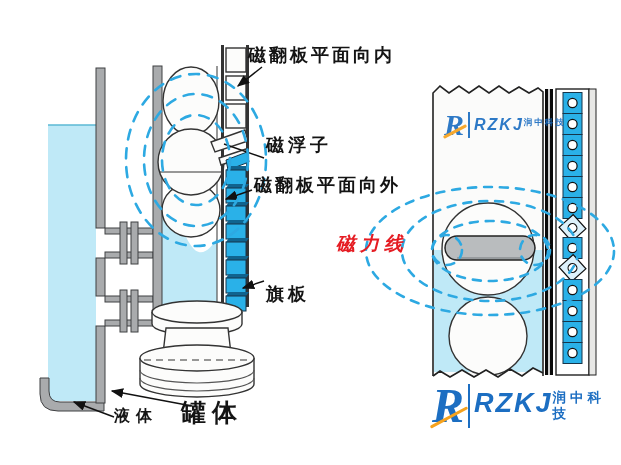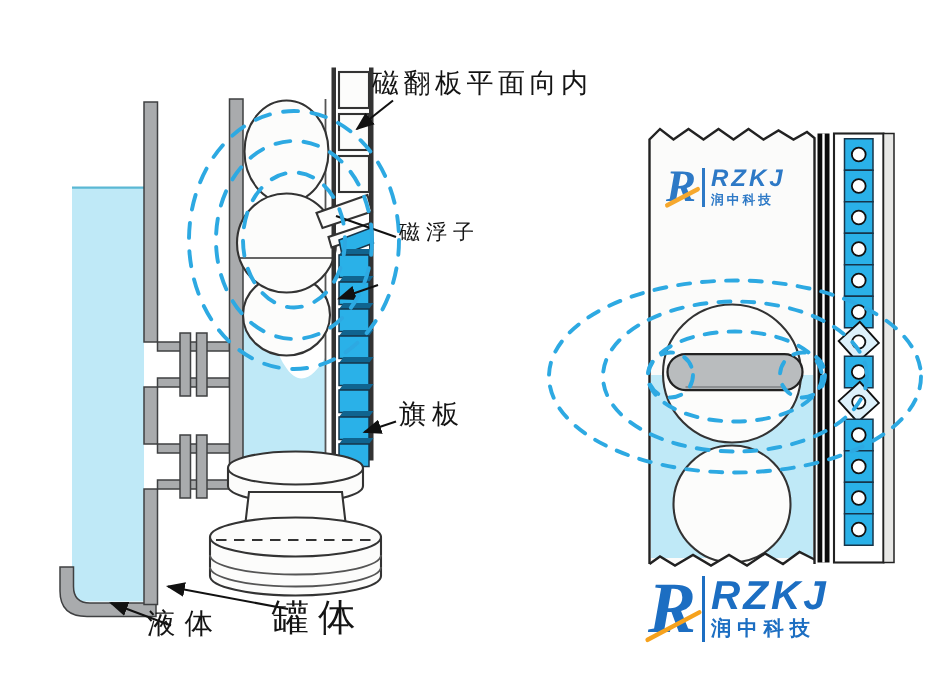--- a/index.html
+++ b/index.html
@@ -24,39 +24,39 @@
   .wall{fill:var(--c-wall);stroke:#3f4042;stroke-width:1;}
   .whitepart{fill:#fcfcfb;stroke:#333;stroke-width:1.4;}
   .flapb{fill:var(--c-flap);stroke:#16354a;stroke-width:1;}
   .flapshadow{fill:var(--c-flap_shadow);}
   .outline{fill:none;stroke:#222;stroke-width:1.6;}
   .thin{fill:none;stroke:#555;stroke-width:1.2;}
   .leader{stroke:#111;stroke-width:1.4;fill:none;}
   .fl{fill:none;stroke:var(--c-field_line);stroke-width:2.6;stroke-linecap:round;}
   .lbl{
     position:absolute;z-index:5;font-family:"Liberation Serif","DejaVu Serif",serif;
-    font-weight:normal;color:#141414;white-space:nowrap;line-height:1.1;
+    font-weight:bold;color:#141414;white-space:nowrap;line-height:1.1;
   }
   #lbl-inward{left:248px;top:46px;font-size:18px;letter-spacing:3px;}
-  #lbl-float{left:266px;top:148px;font-size:14px;letter-spacing:4px;}
+  #lbl-float{left:266px;top:136px;font-size:18px;letter-spacing:4px;}
   #lbl-outward{left:254px;top:176px;font-size:18px;letter-spacing:3px;}
-  #lbl-flag{left:266px;top:267px;font-size:18px;letter-spacing:4px;}
+  #lbl-flag{left:266px;top:285px;font-size:18px;letter-spacing:4px;}
   #lbl-fieldlines{left:336px;top:234px;font-size:19px;letter-spacing:5px;
     color:var(--c-annotation_red);font-style:italic;}
-  #lbl-liquid{left:98px;top:407px;font-size:19px;letter-spacing:6px;}
+  #lbl-liquid{left:114px;top:407px;font-size:16px;letter-spacing:6px;}
   #lbl-tank{left:181px;top:399px;font-size:25px;letter-spacing:6px;}
   
   .logo{position:absolute;display:flex;align-items:center;z-index:2;}
   .logo-mark{position:relative;}
   .logo-r{display:block;font-family:"Liberation Serif",serif;font-style:italic;
     font-weight:bold;color:var(--c-logo_blue);line-height:1;}
   .logo-swoosh{position:absolute;left:-12%;bottom:22%;width:130%;height:3px;
     background:var(--c-swoosh);transform:rotate(-28deg);border-radius:2px;}
   .logo-divider{width:2px;background:var(--c-logo_blue);align-self:stretch;margin:2px 4px;}
-  .logo-text{display:flex;flex-direction:column;justify-content:center;}
+  .logo-text{display:flex;flex-direction:row;justify-content:center;}
   .logo-brand{font-weight:bold;font-style:italic;letter-spacing:2px;line-height:1;
     color:var(--c-logo_blue);font-family:"Liberation Sans",sans-serif;}
   .logo-company{font-weight:bold;letter-spacing:3px;line-height:1.2;
     color:var(--c-logo_blue);font-family:Liberation Serif, serif;}
   #logo-watermark{left:444px;top:110px;opacity:.92;}
   #logo-watermark .logo-r{font-size:30px;}
   #logo-watermark .logo-brand{font-size:16px;}
   #logo-watermark .logo-company{font-size:8.5px;letter-spacing:2px;}
   #logo-bottom{left:432px;top:382px;z-index:4;}
   #logo-bottom .logo-r{font-size:48px;}
@@ -286,17 +286,19 @@
       <ellipse class="fl" cx="490" cy="251" rx="58" ry="30"></ellipse>
       <ellipse class="fl" cx="490" cy="251" rx="88" ry="50"></ellipse>
       <ellipse class="fl" cx="490" cy="251" rx="124" ry="64"></ellipse>
       <circle class="fl" cx="447" cy="250" r="15"></circle>
       <circle class="fl" cx="535" cy="250" r="15"></circle>
     </g>
   </svg>
 
   <div class="lbl" id="lbl-inward">磁翻板平面向内</div>
   <div class="lbl" id="lbl-float">磁浮子</div>
+  <div class="lbl" id="lbl-outward">磁翻板平面向外</div>
   <div class="lbl" id="lbl-flag">旗板</div>
+  <div class="lbl" id="lbl-fieldlines">磁力线</div>
   <div class="lbl" id="lbl-liquid">液体</div>
   <div class="lbl" id="lbl-tank">罐体</div>
 
 </div>
 
 </body></html>

